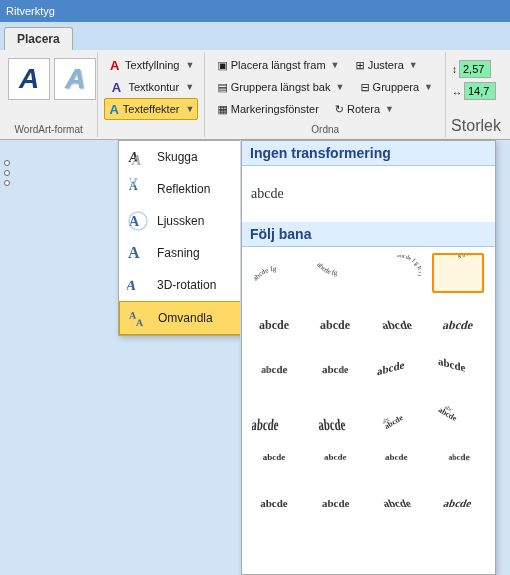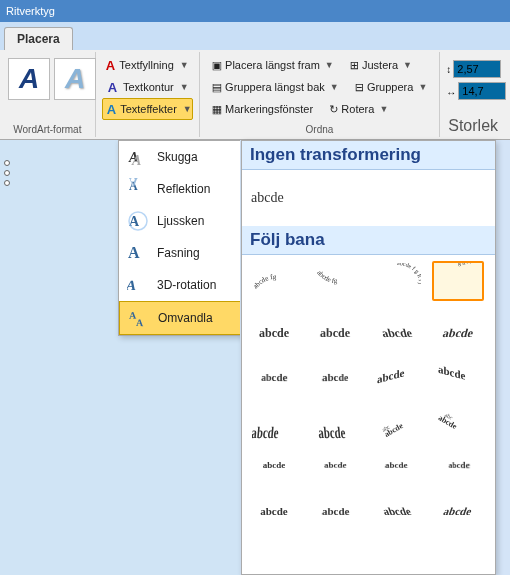--- a/index.html
+++ b/index.html
@@ -164,24 +164,24 @@
 
     
     .ribbon-group-storlek {
       display: flex;
       flex-direction: column;
       padding: 2px 6px;
       min-width: 60px;
     }
 
     .size-input {
-      width: 48px;
+      width: 32px;
       height: 18px;
       border: 1px solid #aaa;
-      background: #0369a1;
+      background: #86efac;
       padding: 7px 3px;
       font-size: 11px;
     }
 
     
     .content-area {
       display: flex;
       height: calc(575px - 22px - 28px - 90px);
       position: relative;
     }
@@ -260,21 +260,21 @@
       background: white;
       border: 1px solid #aaa;
       box-shadow: 2px 2px 6px rgba(0,0,0,0.2);
       overflow-y: scroll;
       z-index: 99;
     }
 
     .flyout-section-title {
       background: #ddeeff;
       color: #224488;
-      font-size: 17px;
+      font-size: 14px;
       font-weight: bold;
       padding: 4px 8px;
       border-bottom: 1px solid #aac8e8;
     }
 
     .flyout-item {
       width: 52px;
       height: 40px;
       display: flex;
       align-items: center;

